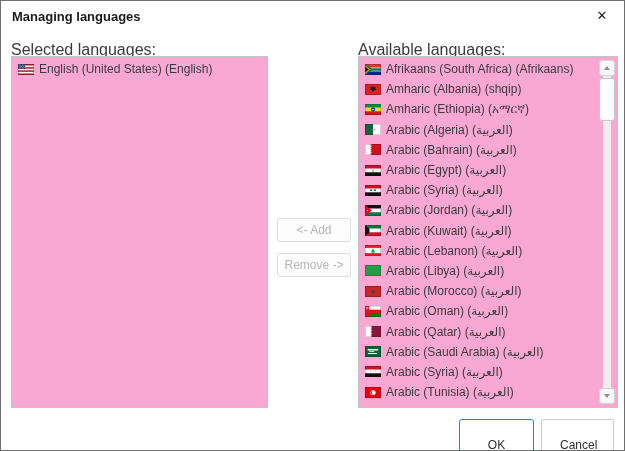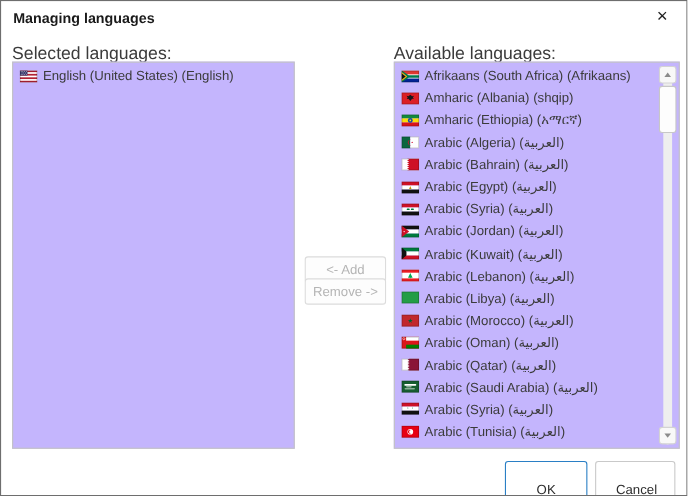--- a/index.html
+++ b/index.html
@@ -9,21 +9,21 @@
     font-family:"Liberation Sans","DejaVu Sans",sans-serif;
     color:#3b3b3b; overflow:hidden;
   }
   .title{position:absolute; left:11px; top:8px; font-size:13px; font-weight:700; color:#1a1a1a;}
   .close{position:absolute; right:13px; top:5px; width:18px; height:18px; display:flex; align-items:center; justify-content:center; font-size:13px; color:#222; cursor:default;}
   .grouplabel{position:absolute; top:40px; font-size:16px; color:#3b3b3b;}
   .lbl-left{left:10px;}
   .lbl-right{left:357px;}
   .listbox{
     position:absolute; top:55px; height:352px; box-sizing:border-box;
-    background:#c4b5fd; border:1px solid #c3c3c3; overflow:hidden;
+    background:#f9a8d4; border:1px solid #c3c3c3; overflow:hidden;
   }
   .list-left{left:10px; width:257px;}
   .list-right{left:357px; width:260px;}
   .items{position:absolute; left:0; top:2px; right:0;}
   .list-right .items{right:20px;}
   .row{display:flex; align-items:center; height:20.2px; padding-left:6px; white-space:nowrap; overflow:hidden;}
   .flag{position:relative; flex:0 0 16px; width:16px; height:11px; margin-right:5px;}
   .flag svg{display:block; width:16px; height:11px;}
   .flag::after{content:""; position:absolute; inset:0; border:1px solid rgba(0,0,0,.18); box-sizing:border-box;}
   .rowtxt{font-size:12px; color:#3b3b3b;}
@@ -34,21 +34,21 @@
   .sb-up{top:1px;} .sb-down{bottom:1px;}
   .tri-up{width:0;height:0;border-left:3.5px solid transparent;border-right:3.5px solid transparent;border-bottom:4px solid #8b8b8b;}
   .tri-down{width:0;height:0;border-left:3.5px solid transparent;border-right:3.5px solid transparent;border-top:4px solid #8b8b8b;}
   .sb-thumb{position:absolute; left:0; top:19px; width:16px; height:43px; background:#fdfdfd; border:1px solid #c7c7c7; border-radius:3px; box-sizing:border-box;}
   
   .xferbtn{
     position:absolute; left:276px; width:74px; height:24px; box-sizing:border-box;
     background:#fdfdfd; border:1px solid #dcdcdc; border-radius:3px;
     font-family:inherit; font-size:12px; color:#b5b5b5; text-align:center; padding:0;
   }
-  .btn-add{top:232px;text-align:center;} .btn-remove{top:252px;}
+  .btn-add{top:217px;text-align:center;} .btn-remove{top:252px;}
   
   .footbtn{
     position:absolute; top:418px; height:26px; box-sizing:border-box;
     background:#fff; border:1px solid #c9c9c9; border-radius:3px;
     font-family:inherit; font-size:12px; color:#2e2e2e; text-align:center; padding:18px; cursor:default;
   }
   .btn-ok{left:458px; width:75px; border-color:#2a7fc5;}
   .btn-cancel{left:540px; width:73px;}
 </style>
 </head>

